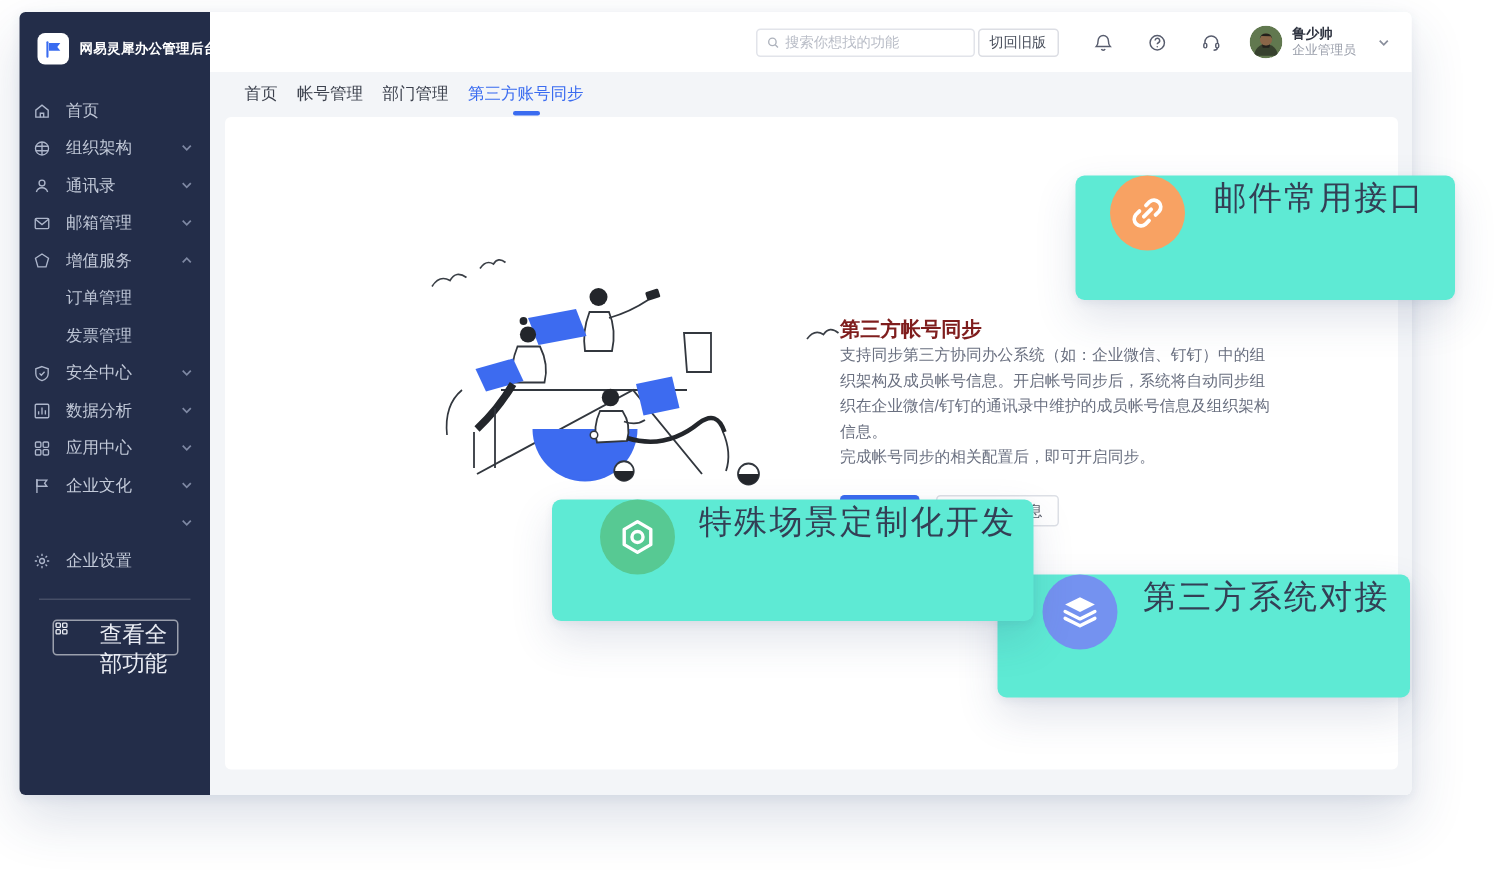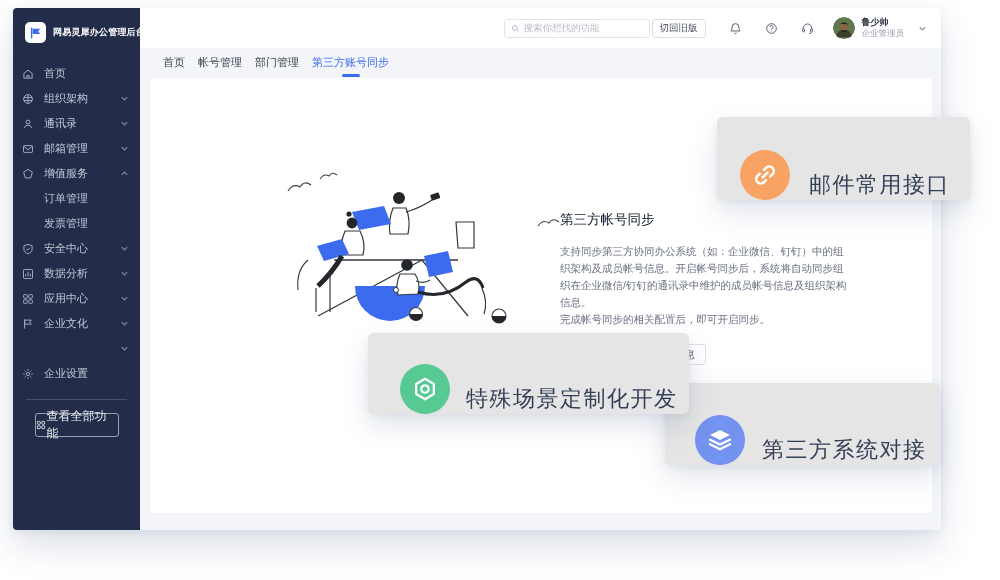--- a/index.html
+++ b/index.html
@@ -20,22 +20,22 @@
   .side-item{height:25px;display:flex;align-items:center;padding:0 11px 0 9px;
     color:#C2C9D8;font-size:11px;cursor:pointer;white-space:nowrap}
   .side-item .icn{width:12px;height:12px;margin-right:10px;color:#ADB6CB;flex:none}
   .side-item .icn svg{width:12px;height:12px;display:block}
   .side-item .lbl{flex:1}
   .side-item .chev{width:9px;height:9px;color:#7E88A3;flex:none}
   .side-item .chev svg{width:9px;height:9px;display:block}
   .side-sub{padding-left:31px;color:#BAC2D3}
   .side-divider{height:1px;background:rgba(255,255,255,.16);margin:13px 13px 0 13px}
   .all-func-btn{margin:13px auto 0;width:84px;height:24px;border:1px solid rgba(255,255,255,.55);
-    border-radius:3px;color:#EAEDF4;font-size:12px;display:flex;align-items:center;
-    justify-content:center;gap:1px;cursor:pointer}
+    border-radius:3px;color:#EAEDF4;font-size:15px;display:flex;
+    justify-content:center;gap:21px;cursor:pointer}
   .all-func-btn .icn svg{width:10px;height:10px;display:block}
   
   .topbar{position:absolute;left:127px;right:0;top:0;height:40px;background:#fff;
     border-radius:0 4px 0 0;display:flex;align-items:center;justify-content:flex-end;
     padding-right:14px}
   .search-box{width:146px;height:19px;border:1px solid #E2E4EA;border-radius:3px;
     display:flex;align-items:center;padding:0 6px;gap:4px;color:#B9BDC7;cursor:text}
   .search-box .icn{width:9px;height:9px;color:#ADB2BC}
   .search-box .icn svg{width:9px;height:9px;display:block}
   .search-ph{font-size:9.5px;white-space:nowrap}
@@ -58,31 +58,31 @@
   .tabs-row{height:30px;display:flex;align-items:center;padding-left:23px;gap:13px}
   .tab{font-size:11px;color:#3D424E;position:relative;padding:5px 0 7px;cursor:pointer;
     white-space:nowrap}
   .tab.active{color:#3B6CF0;font-weight:normal}
   .tab .tab-underline{position:absolute;left:50%;transform:translateX(-50%);bottom:0;
     width:18px;height:3px;border-radius:2px;background:#3B6CF0}
   .content-card{position:absolute;left:137px;top:70px;width:782px;height:435px;
     background:#fff;border-radius:4px}
   .illus{position:absolute;left:122px;top:86px;width:300px;height:172px}
   .info{position:absolute;left:410px;top:133px;width:292px}
-  .info h3{font-size:13.5px;color:#0f172a;font-weight:normal;margin-bottom:14px}
+  .info h3{font-size:13.5px;color:#7f1d1d;font-weight:bold;}
   .info .desc{font-size:10.5px;line-height:17px;color:#6A7080}
   .btn-row{margin-top:16px;display:flex;gap:11px}
   .btn-primary{width:53px;height:21px;background:#3B6CF0;color:#fff;font-size:10px;
     border:none;border-radius:3px;display:flex;align-items:center;justify-content:center;
     cursor:pointer}
   .btn-secondary{height:21px;padding:0 10px;background:#fff;border:1px solid #DDE0E6;
     color:#555B66;font-size:10px;border-radius:3px;display:flex;align-items:center;
     justify-content:center;cursor:pointer}
   
-  .fcard{position:absolute;background:#e5e5e5;border-radius:6px;display:flex;align-items:flex-end;
+  .fcard{position:absolute;background:#5eead4;border-radius:6px;display:flex;align-items:flex-start;
     box-shadow:0 12px 28px rgba(55,75,120,.15),0 2px 6px rgba(55,75,120,.08);cursor:pointer}
   .fcard .ficon{width:50px;height:50px;border-radius:50%;flex:none;display:flex;
     align-items:center;justify-content:center}
   .fcard .ficon svg{width:34px;height:34px;display:block}
   .fcard .flabel{font-size:22px;color:#333F55;letter-spacing:1.5px;white-space:nowrap}
   .fcard1{left:717px;top:117px;width:253px;height:83px;padding-left:23px;gap:19px;z-index:7}
   .fcard2{left:368px;top:333px;width:321px;height:81px;padding-left:32px;gap:16px;z-index:9}
   .fcard3{left:665px;top:383px;width:275px;height:82px;padding-left:30px;gap:17px;z-index:8}
 </style>
 </head>

